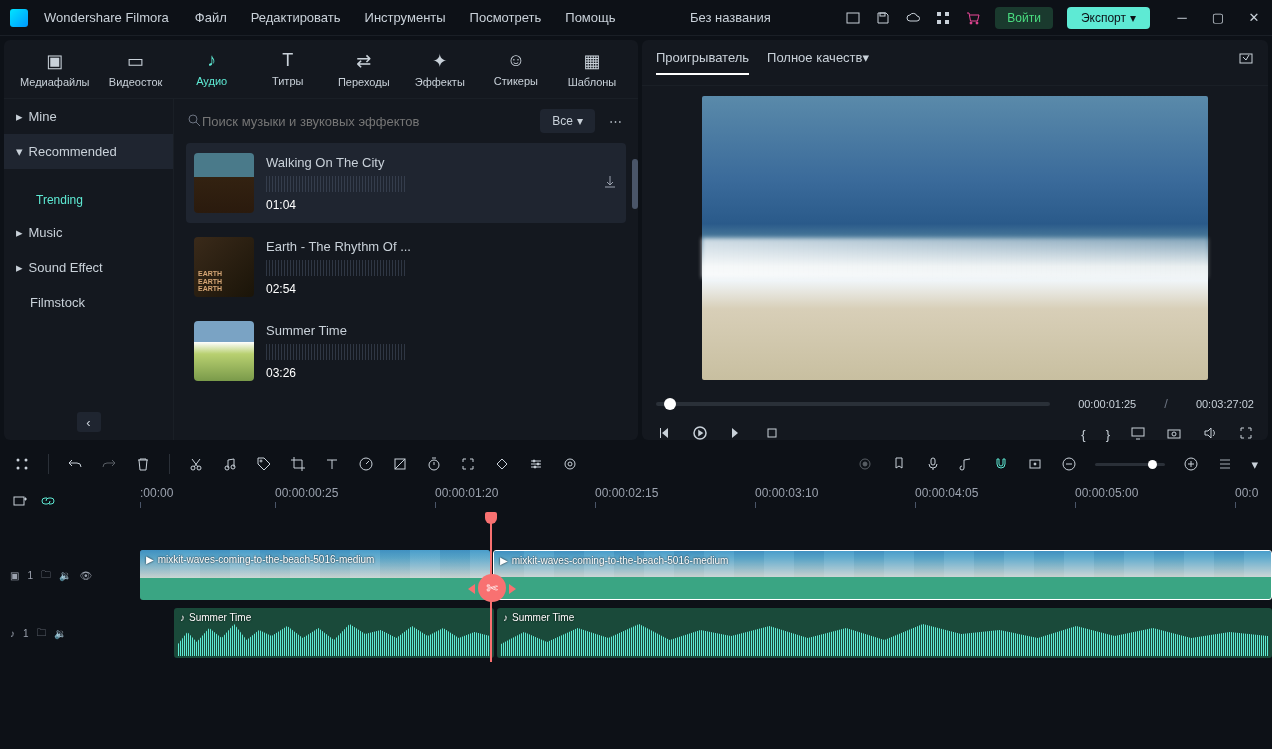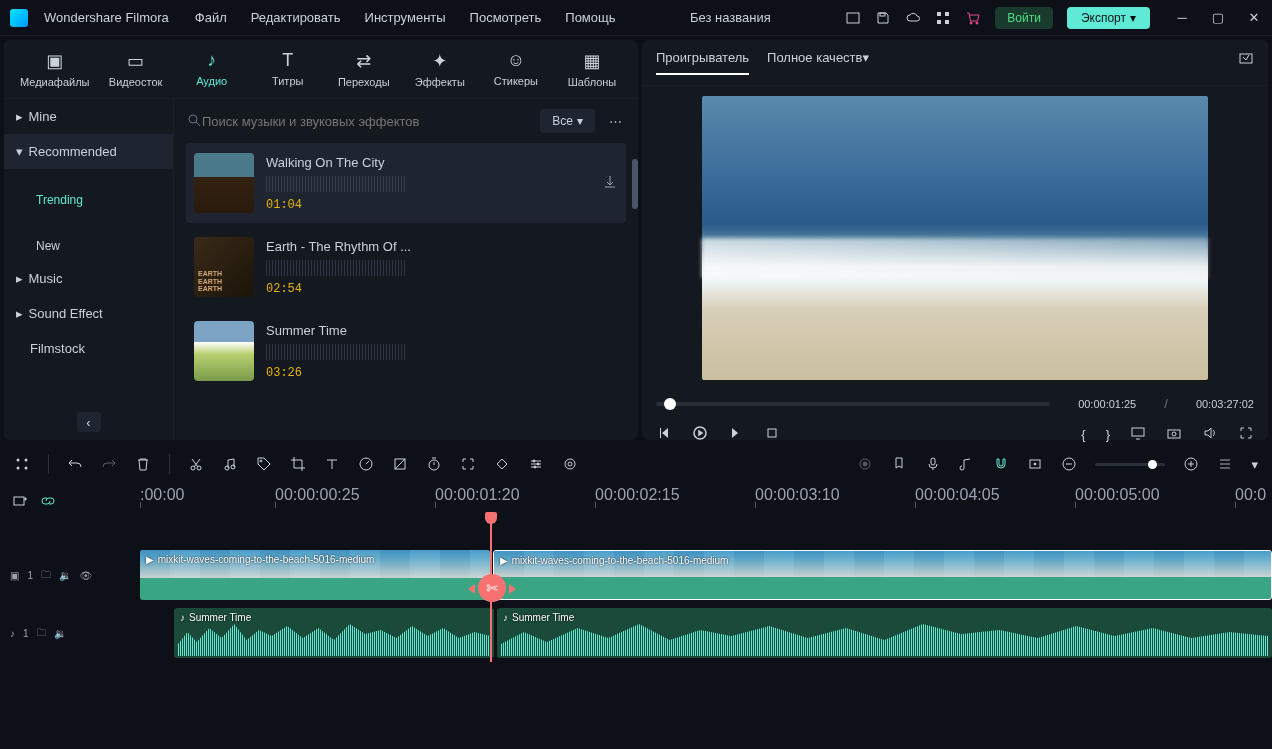--- a/index.html
+++ b/index.html
@@ -42,21 +42,21 @@
 .track-item.first { background:#1f2530; }
 .track-thumb { width:60px; height:60px; border-radius:4px; flex-shrink:0; }
 .thumb1 { background:linear-gradient(180deg,#4a7a8a 0%,#4a7a8a 40%,#332211 40%,#2a1a0d 100%); }
 .thumb2 { background:linear-gradient(135deg,#3a2a1a,#1a1408); position:relative; }
 .thumb2::after { content:"EARTH\A EARTH\A EARTH"; white-space:pre; position:absolute; bottom:4px; left:4px; font-size:7px; color:#d4a574; font-weight:bold; line-height:1.1; }
 .thumb3 { background:linear-gradient(180deg,#7aa3c4 0%,#7aa3c4 35%,#fff 35%,#b8d070 55%,#7a9a4a 100%); }
 .thumb4 { background:linear-gradient(180deg,#4a3a5a 0%,#b85a7a 30%,#e8a050 50%,#f5d080 70%,#4a4a7a 100%); }
 .track-info { flex:1; display:flex; flex-direction:column; gap:6px; }
 .track-title { font-size:13px; color:#c9d1d9; }
 .waveform-mini { height:16px; background:repeating-linear-gradient(90deg,#4a5568 0 1px,transparent 1px 3px); opacity:0.5; width:140px; }
-.track-duration { font-size:12px; color:#eab308;font-family:Liberation Mono, monospace; }
+.track-duration { font-size:12px; color:#ffffff; }
 .track-dl { cursor:pointer; color:#9ca3af; }
 .scrollbar-hint { position:absolute; right:0; top:0; width:6px; height:50px; background:#4a5568; border-radius:3px; }
 
 .right-panel { flex:1; background:#14181f; border-radius:6px; margin:4px 4px 4px 0; display:flex; flex-direction:column; }
 .preview-header { display:flex; padding:10px 14px; border-bottom:1px solid #1a1f26; }
 .preview-tab { font-size:13px; cursor:pointer; margin-right:18px; }
 .preview-tab.active { border-bottom:2px solid #fff; padding-bottom:8px; }
 .preview-snap { margin-left:auto; cursor:pointer; }
 .preview-canvas { flex:1; display:flex; align-items:center; justify-content:center; padding:10px; }
 .video-frame { width:506px; height:284px; background:linear-gradient(180deg,#5a8aaa 0%,#3a6a9a 30%,#2a5a8a 45%,#4a7a9a 50%,#e0e8ea 60%,#f0f5f8 65%,#d8cfb8 75%,#c8bfa0 100%); border-radius:2px; position:relative; }
@@ -74,21 +74,21 @@
 .toolbar .sep { width:1px; height:20px; background:#2a3038; }
 .tl-icon { cursor:pointer; color:#c9d1d9; display:flex; align-items:center; }
 .tl-icon.active { color:#5eead4; }
 .toolbar .spacer { flex:1; }
 .zoom-slider { width:70px; height:3px; background:#2a3038; border-radius:2px; position:relative; }
 .zoom-slider::after { content:""; position:absolute; right:8px; top:-3px; width:9px; height:9px; background:#fff; border-radius:50%; }
 
 .timeline { flex:1; background:#0d1117; position:relative; }
 .tl-header { display:flex; height:34px; }
 .tl-left-head { width:120px; display:flex; align-items:center; gap:12px; padding:0 12px; }
-.ruler { flex:1; position:relative; font-size:16px; color:#9ca3af; }
+.ruler { flex:1; position:relative; font-size:12px; color:#9ca3af; }
 .ruler-tick { position:absolute; top:2px; }
 .ruler-tick::after { content:""; position:absolute; top:16px; left:0; width:1px; height:6px; background:#4a5568; }
 .tl-tracks { position:relative; }
 .track-row { display:flex; height:58px; }
 .track-row.spacer-row { height:28px; }
 .track-head { width:120px; display:flex; align-items:center; gap:8px; padding:0 10px; font-size:10px; color:#9ca3af; }
 .track-head span { cursor:pointer; }
 .track-body { flex:1; position:relative; }
 .clip { position:absolute; top:4px; bottom:4px; border-radius:3px; overflow:hidden; display:flex; align-items:flex-start; padding:4px 6px; font-size:10px; }
 .clip.video { background:linear-gradient(180deg,#4a7a9a 0%,#4a7a9a 55%,#3aa583 55%,#3aa583 100%); }
@@ -208,21 +208,20 @@
       <div class="sidebar">
         <div class="sb-item">
             <span>▸</span>
             <span>Mine</span>
           </div>
         <div class="sb-item recommended">
             <span>▾</span>
             <span>Recommended</span>
           </div>
         <div class="sb-sub active">Trending</div>
-        <div class="sb-sub">New</div>
         <div class="sb-item">
             <span>▸</span>
             <span>Music</span>
           </div>
         <div class="sb-item">
             <span>▸</span>
             <span>Sound Effect</span>
           </div>
         <div class="sb-item">
             <span style="width:8px"></span>

